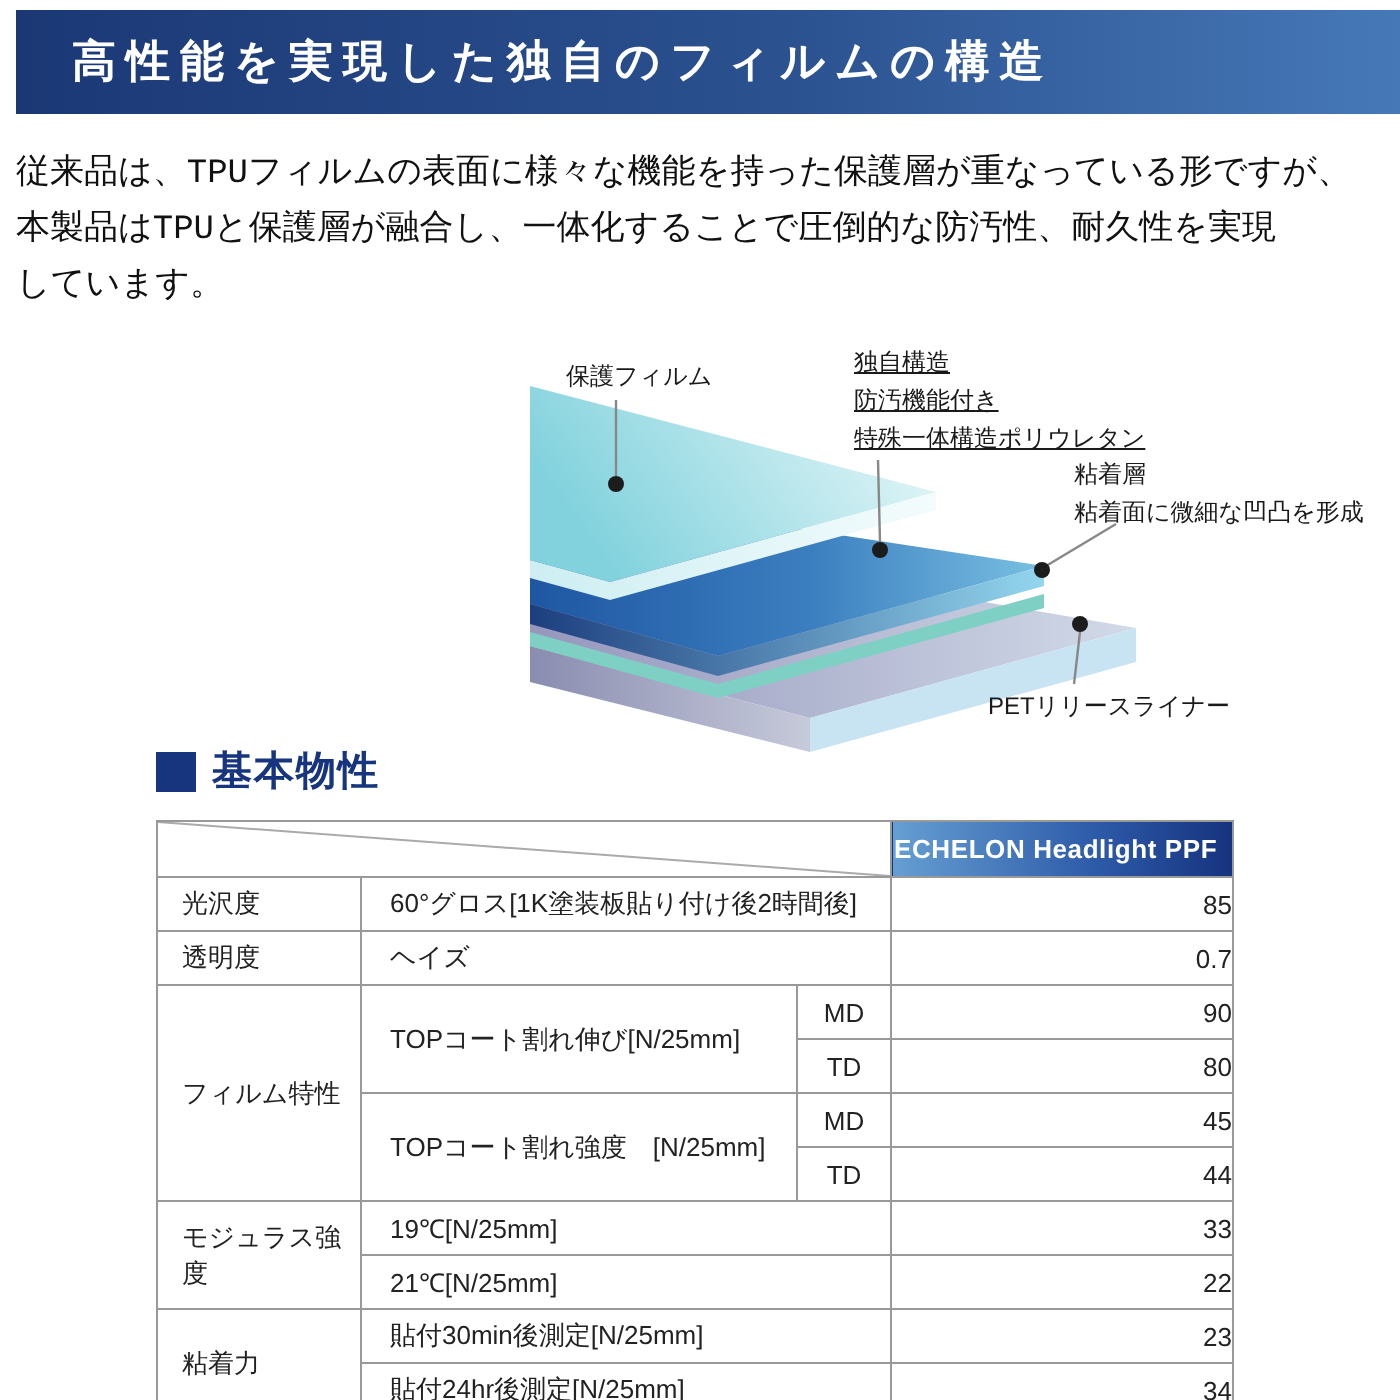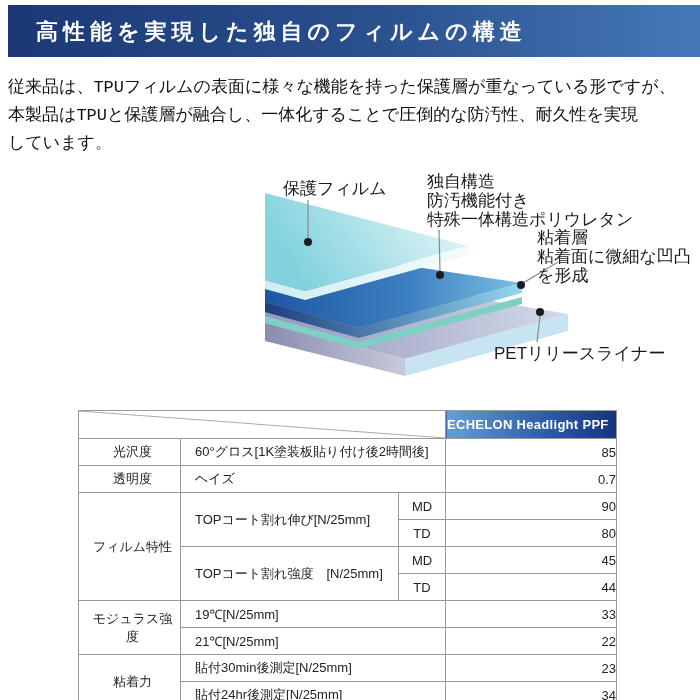--- a/index.html
+++ b/index.html
@@ -14,45 +14,45 @@
              font-family:"DejaVu Serif","Liberation Serif",serif;font-weight:600;
              letter-spacing:5px;color:#ffffff;white-space:nowrap;}
 
   
   .intro{position:absolute;left:8px;top:74px;width:688px;margin:0;
          font-size:17px;line-height:28px;color:#111;white-space:pre-line;font-family:Liberation Mono, monospace;}
 
   
   .diagram{position:absolute;left:0;top:165px;width:700px;height:212px;}
   .layer-svg{position:absolute;left:215px;top:13px;}
-  .dlabel{position:absolute;font-size:17px;line-height:19px;color:#1a1a1a;
+  .dlabel{position:absolute;font-size:12px;line-height:19px;color:#1a1a1a;
           white-space:pre-line;}
   .lbl-protect{left:283px;top:14px;}
-  .lbl-structure{left:427px;top:7px;}
+  .lbl-structure{left:427px;top:7px;text-decoration:underline;}
   .lbl-adhesive{left:537px;top:63px;}
   .lbl-pet{left:494px;top:179px;}
 
   
   .section-head{position:absolute;left:78px;top:372px;display:flex;
                 align-items:center;gap:8px;}
   .section-head .bullet{width:20px;height:20px;background:#16357e;flex:0 0 auto;}
   .section-head .txt{font-size:20px;font-weight:bold;color:#16357e;letter-spacing:1px;}
 
   
   .spec-table{position:absolute;left:78px;top:410px;border-collapse:collapse;
               font-size:13px;color:#222;table-layout:fixed;}
   .spec-table th,.spec-table td{border:1px solid #999;}
   .spec-table thead tr{height:28px;}
   .spec-table tbody tr{height:27px;}
   th.diag{position:relative;background:#fff;padding:0;}
   th.diag svg{position:absolute;inset:0;width:100%;height:100%;display:block;}
   th.prod{background:linear-gradient(90deg,#659fd2 0%,#2d5aa8 60%,#16337e 100%);
           color:#ffffff;font-weight:bold;font-size:13px;text-align:left;
           letter-spacing:.3px;}
-  td.cell-category{text-align:center;padding:0 6px 0 12px;}
+  td.cell-category{text-align:left;padding:0 6px 0 12px;}
   td.cell-desc{text-align:left;padding:0 6px 0 14px;}
   td.cell-sub{text-align:center;padding:5px;}
   td.cell-value{text-align:right;padding:0;}
 </style>
 </head>
 <body>
 
 <div class="page">
 
   <header class="banner">
@@ -121,20 +121,24 @@
 
     <div class="dlabel lbl-protect">保護フィルム</div>
     <div class="dlabel lbl-structure">独自構造
 防汚機能付き
 特殊一体構造ポリウレタン</div>
     <div class="dlabel lbl-pet">PETリリースライナー</div>
     <div class="dlabel lbl-adhesive">粘着層
 粘着面に微細な凹凸を形成</div>
   </div>
 
+  <div class="section-head">
+    <span class="bullet"></span>
+    <span class="txt">基本物性</span>
+  </div>
 
   <table class="spec-table">
     <colgroup>
       <col style="width:102px">
         <col style="width:218px">
         <col style="width:47px">
         <col style="width:171px">
     </colgroup>
     <thead>
       <tr>

